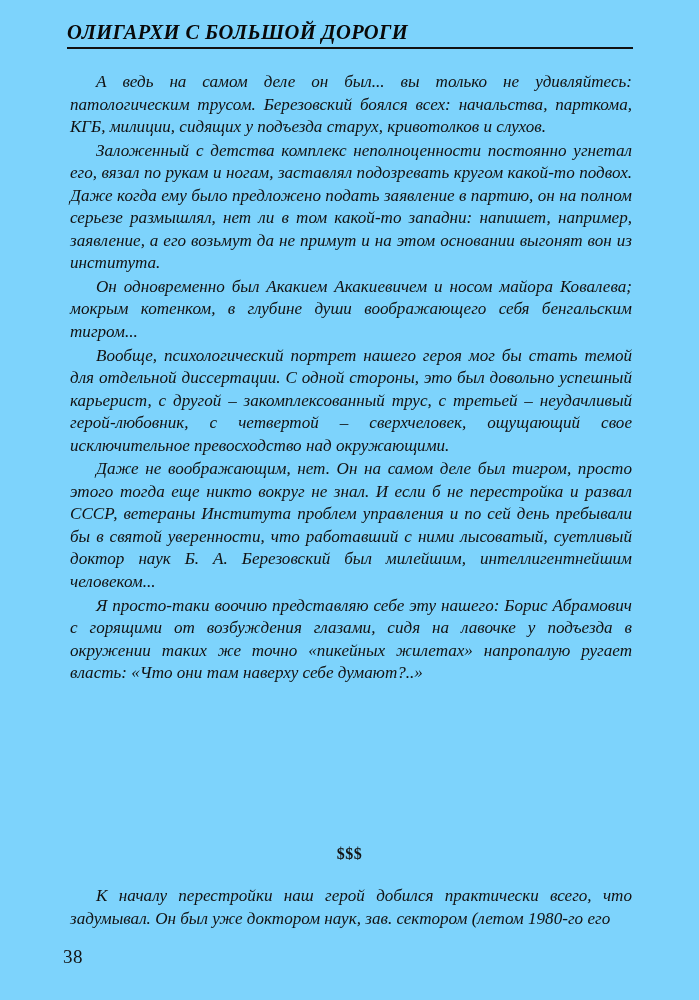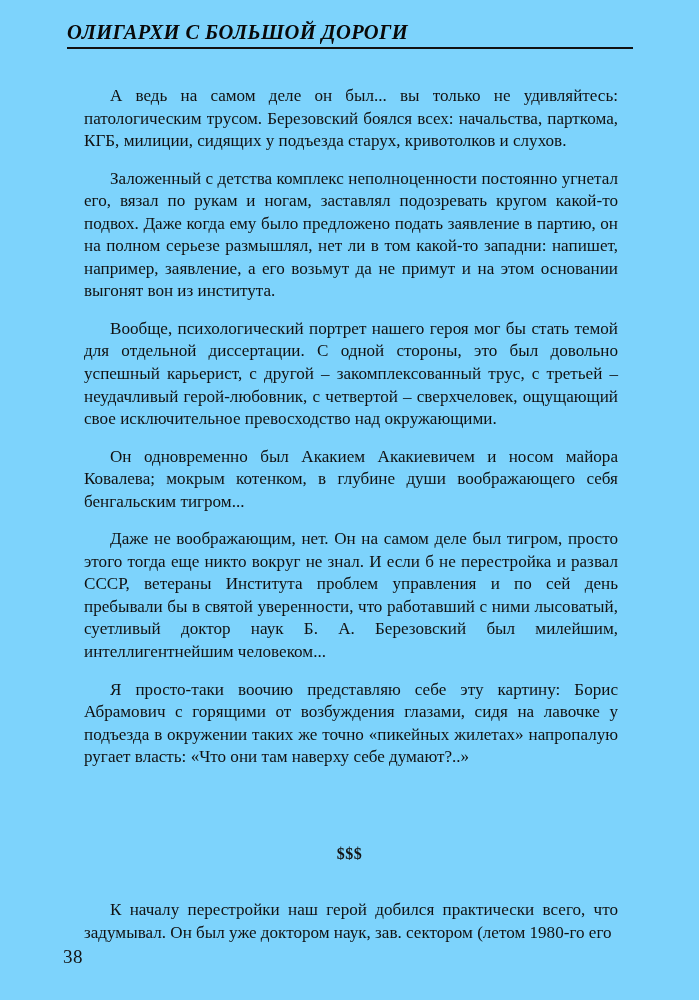--- a/index.html
+++ b/index.html
@@ -50,27 +50,28 @@
 
   
   .textblock {
     position: absolute;
     left: 69px;
     top: 70px;
     width: 564px;
   }
 
   .para {
-    margin: 15px;
+    margin: 1px;
     font-size: 17.1px;
     line-height: 22.55px;
     text-align: justify;
     text-justify: inter-word;
     text-indent: 26px;
     color: #111111;
+    font-style: italic;
     -webkit-font-smoothing: none;
   }
   .para + .para { margin-top: 0; }
 
   
 
   
   .divider {
     position: absolute;
     left: 0;
@@ -109,24 +110,24 @@
 <div class="page">
 
   <div class="running-head">
     <div class="running-head-title">ОЛИГАРХИ С БОЛЬШОЙ ДОРОГИ</div>
   </div>
   <div class="header-rule"></div>
 
   <div class="textblock">
     <p class="para">А ведь на самом деле он был... вы только не удивляйтесь: патологическим трусом. Березовский боялся всех: начальства, парткома, КГБ, милиции, сидящих у подъезда старух, кривотолков и слухов.</p>
     <p class="para">Заложенный с детства комплекс неполноценности постоянно угнетал его, вязал по рукам и ногам, заставлял подозревать кругом какой-то подвох. Даже когда ему было предложено подать заявление в партию, он на полном серьезе размышлял, нет ли в том какой-то западни: напишет, например, заявление, а его возьмут да не примут и на этом основании выгонят вон из института.</p>
+    <p class="para">Он одновременно был Акакием Акакиевичем и носом майора Ковалева; мокрым котенком, в глубине души воображающего себя бенгальским тигром...</p>
     <p class="para">Вообще, психологический портрет нашего героя мог бы стать темой для отдельной диссертации. С одной стороны, это был довольно успешный карьерист, с другой – закомплексованный трус, с третьей – неудачливый герой-любовник, с четвертой – сверхчеловек, ощущающий свое исключительное превосходство над окружающими.</p>
-    <p class="para">Он одновременно был Акакием Акакиевичем и носом майора Ковалева; мокрым котенком, в глубине души воображающего себя бенгальским тигром...</p>
     <p class="para">Даже не воображающим, нет. Он на самом деле был тигром, просто этого тогда еще никто вокруг не знал. И если б не перестройка и развал СССР, ветераны Института проблем управления и по сей день пребывали бы в святой уверенности, что работавший с ними лысоватый, суетливый доктор наук Б. А. Березовский был милейшим, интеллигентнейшим человеком...</p>
-    <p class="para">Я просто-таки воочию представляю себе эту картину: Борис Абрамович с горящими от возбуждения глазами, сидя на лавочке у подъезда в окружении таких же точно «пикейных жилетах» напропалую ругает власть: «Что они там наверху себе думают?..»</p>
+    <p class="para">Я просто-таки воочию представляю себе эту нашего: Борис Абрамович с горящими от возбуждения глазами, сидя на лавочке у подъезда в окружении таких же точно «пикейных жилетах» напропалую ругает власть: «Что они там наверху себе думают?..»</p>
   </div>
 
   <div class="divider">
     <span class="divider-mark">$$$</span>
   </div>
 
   <div class="textblock-after">
     <p class="para">К началу перестройки наш герой добился практически всего, что задумывал. Он был уже доктором наук, зав. сектором (летом 1980-го его</p>
   </div>
 

